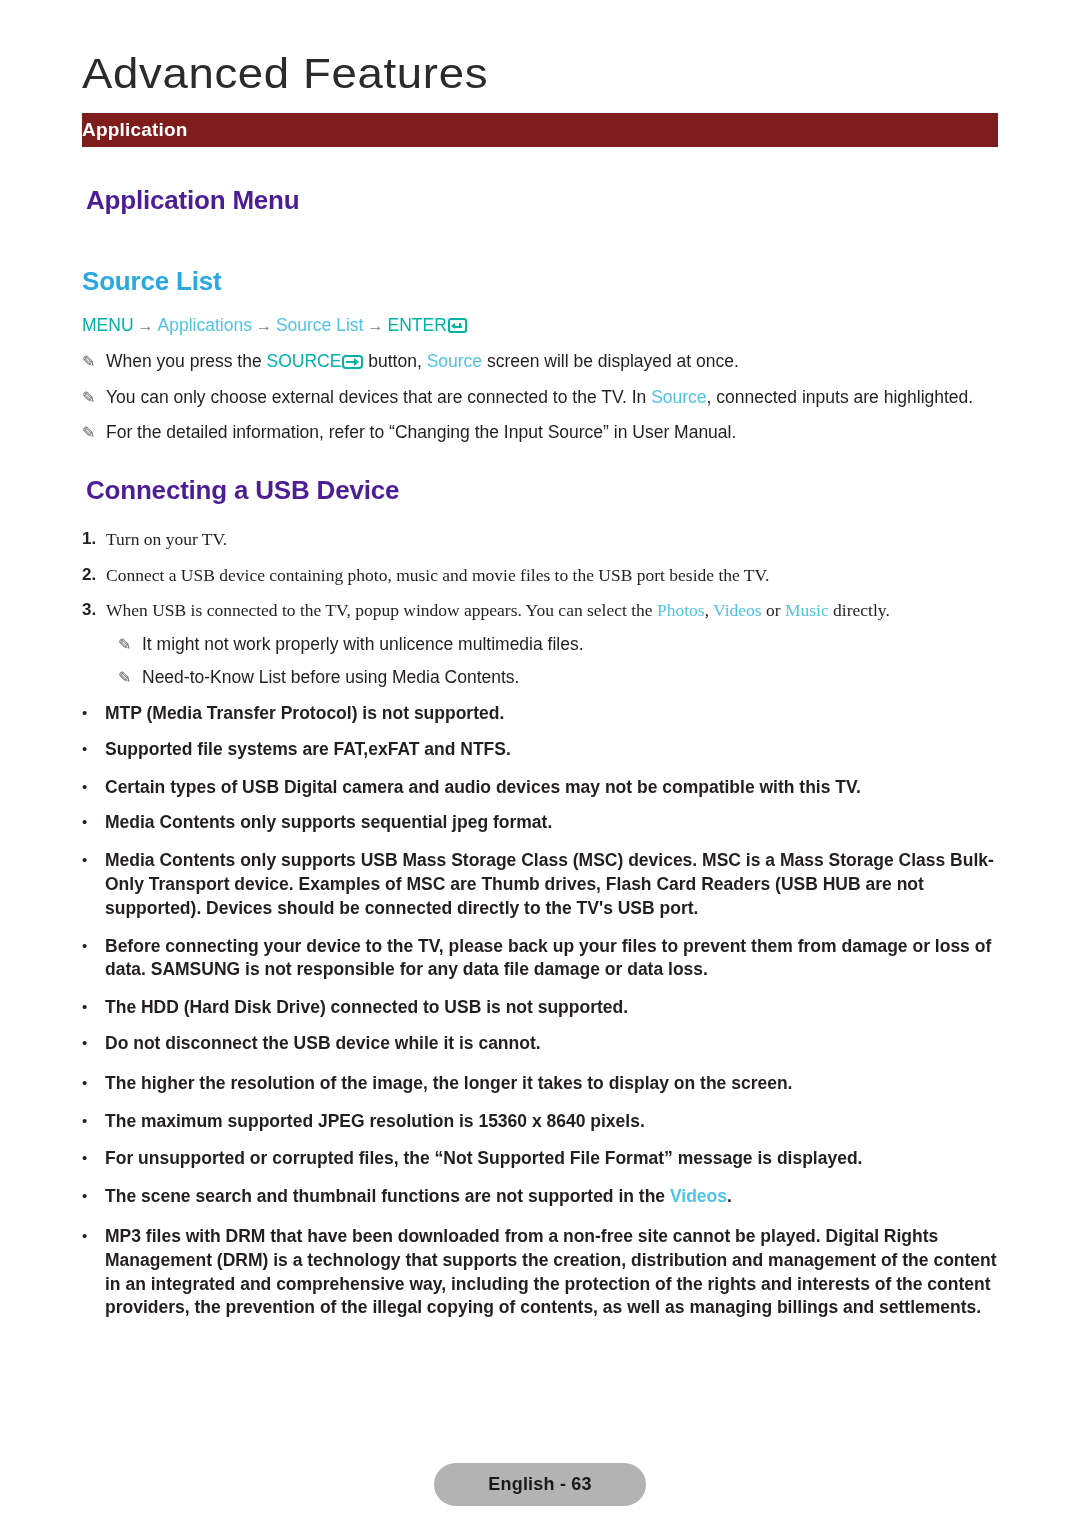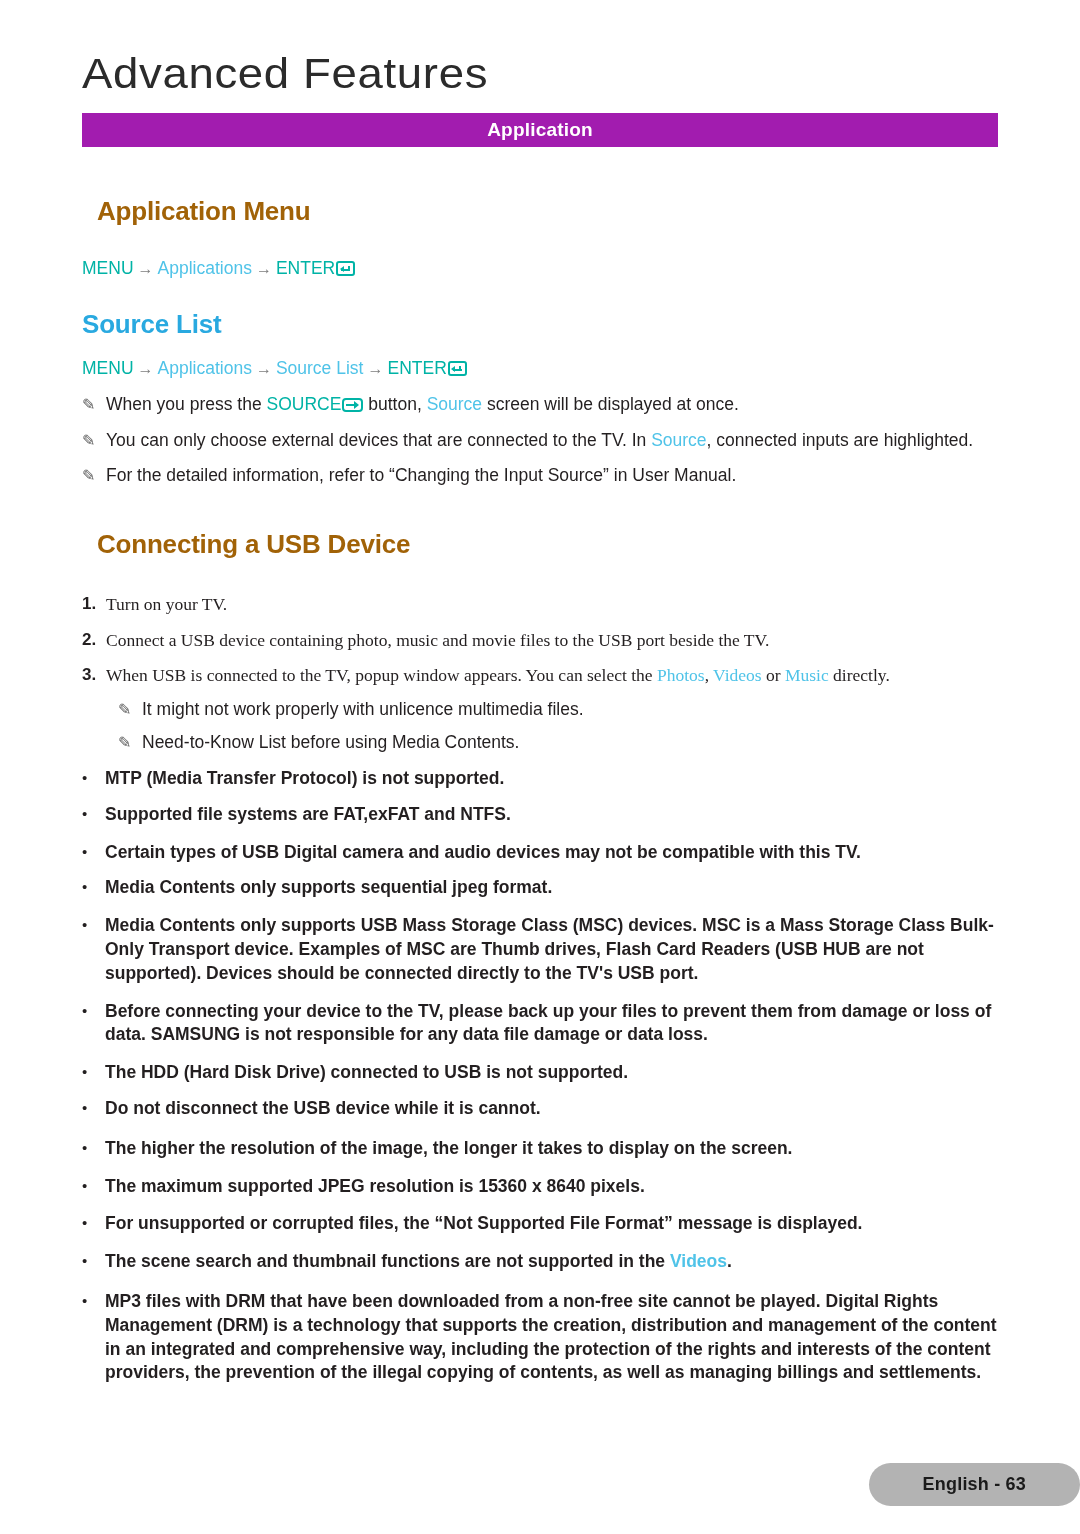--- a/index.html
+++ b/index.html
@@ -36,39 +36,39 @@
     padding-top: 52px;
     transform: scaleX(1.06);
     transform-origin: left center;
     white-space: nowrap;
   }
 
   
   .section-banner {
     margin-top: 18px;
     height: 34px;
-    background: #a21caf;
+    background: #7f1d1d;
     display: flex;
     align-items: center;
-    justify-content: center;
+    justify-content: flex-start;
   }
   .section-banner-label {
     color: #ffffff;
     font-size: 19px;
     font-weight: bold;
     letter-spacing: 0.2px;
   }
 
   
   .h-black {
     font-size: 26px;
     font-weight: bold;
-    color: #a16207;
+    color: #4c1d95;
     letter-spacing: -0.2px;
-    margin: 15px;
+    margin: 4px;
   }
   .h-blue {
     font-size: 26px;
     font-weight: bold;
     color: #29a9e0;
     letter-spacing: -0.2px;
     margin: 0;
   }
 
   
@@ -217,21 +217,21 @@
 
   .indent-sub { padding-left: 36px; }
 
   
   .footer {
     position: absolute;
     left: 0;
     right: 0;
     bottom: 28px;
     display: flex;
-    justify-content: flex-end;
+    justify-content: center;
   }
   .footer-pill {
     background: #b3b3b3;
     color: #1a1a1a;
     font-size: 18px;
     font-weight: bold;
     border-radius: 22px;
     padding: 11px 54px;
     letter-spacing: 0.2px;
   }
@@ -246,23 +246,20 @@
   <div class="section-banner">
     <span class="section-banner-label">Application</span>
   </div>
 
   <div class="gap-34"></div>
 
   <h2 class="h-black">Application Menu</h2>
 
   <div class="gap-16"></div>
 
-  <div class="menu-path">
-    <span class="mp-key">MENU</span><span class="mp-arrow">→</span><span class="mp-item">Applications</span><span class="mp-arrow">→</span><span class="mp-key">ENTER</span><span class="enter-glyph"><span class="enter-arrowhead"></span></span>
-  </div>
 
   <div class="gap-30"></div>
 
   <h2 class="h-blue">Source List</h2>
 
   <div class="gap-18"></div>
 
   <div class="menu-path">
     <span class="mp-key">MENU</span><span class="mp-arrow">→</span><span class="mp-item">Applications</span><span class="mp-arrow">→</span><span class="mp-item">Source List</span><span class="mp-arrow">→</span><span class="mp-key">ENTER</span><span class="enter-glyph"><span class="enter-arrowhead"></span></span>
   </div>

